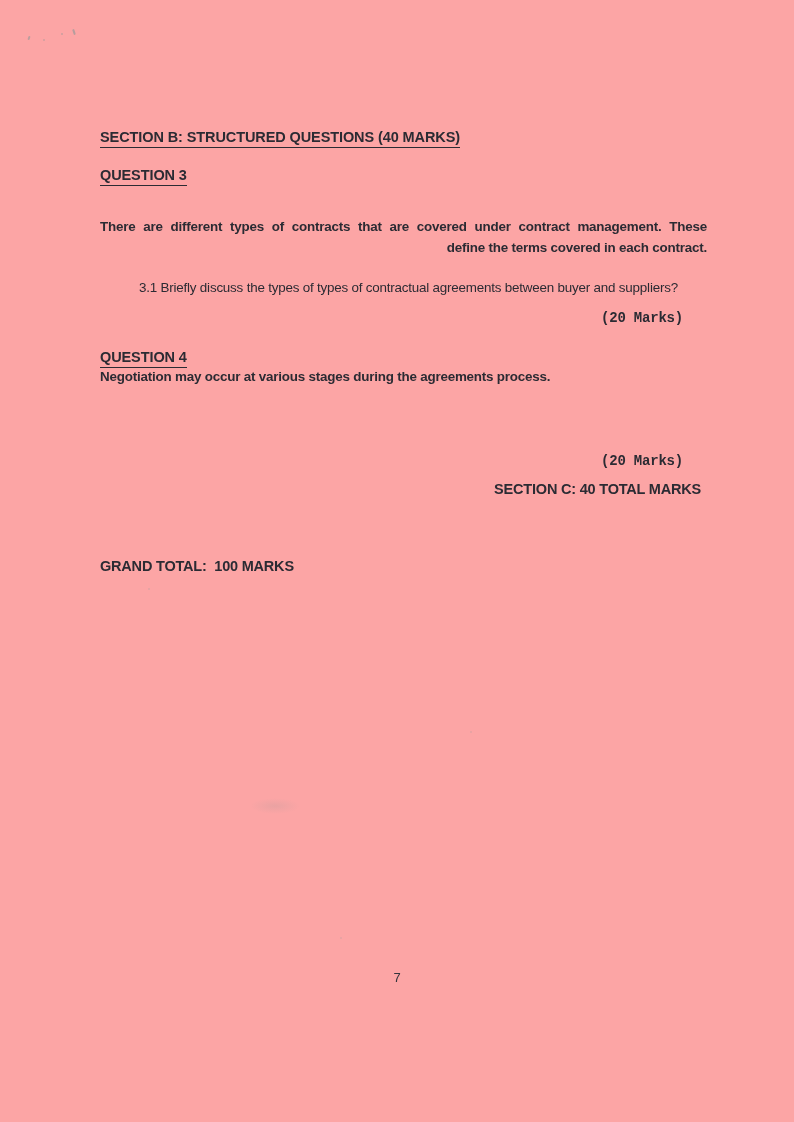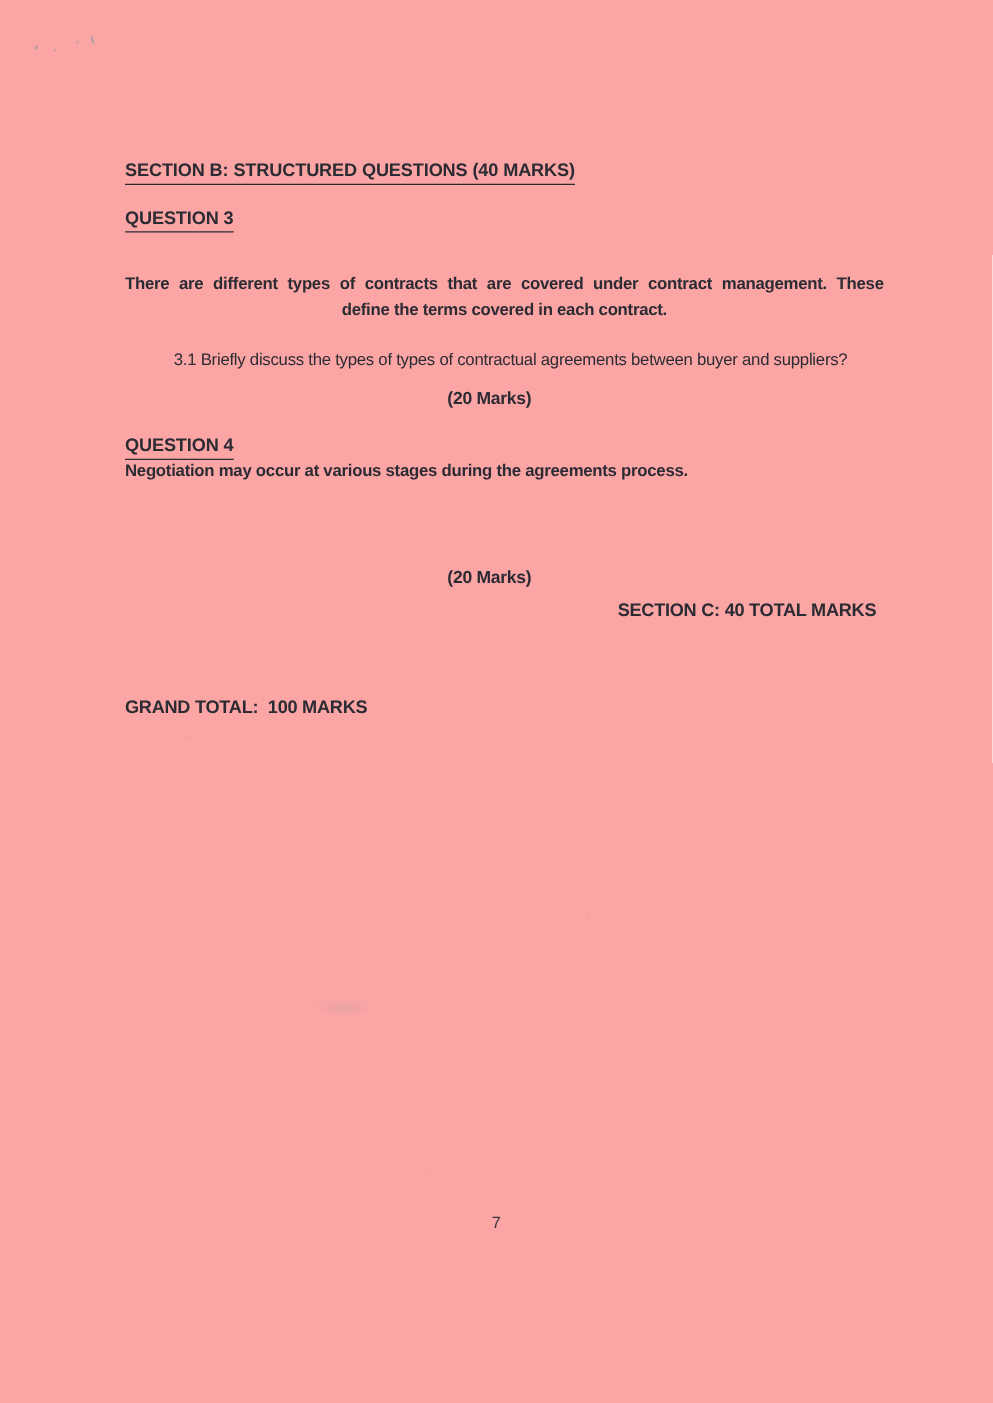--- a/index.html
+++ b/index.html
@@ -34,29 +34,30 @@
     display: inline-block;
     border-bottom: 1.6px solid currentColor;
     padding-bottom: 1px;
   }
   .bold { font-weight: bold; }
   .jline {
     text-align: justify;
     text-align-last: justify;
     white-space: normal;
   }
-  .lline { text-align: center; white-space: nowrap; }
+  .lline { text-align: right; white-space: nowrap; }
   .q-line { white-space: nowrap; }
   .item-lines { line-height: 28.5px; }
   .marks {
     width: 583px;
-    text-align: center;
+    text-align: right;
     font-weight: bold;
     font-size: 14px;
     white-space: nowrap;
+    font-family: Liberation Mono, monospace;
   }
   .section-c {
     width: 601px;
     text-align: right;
     font-weight: bold;
     font-size: 14.5px;
     white-space: nowrap;
   }
   .grand-total {
     text-align: left;

